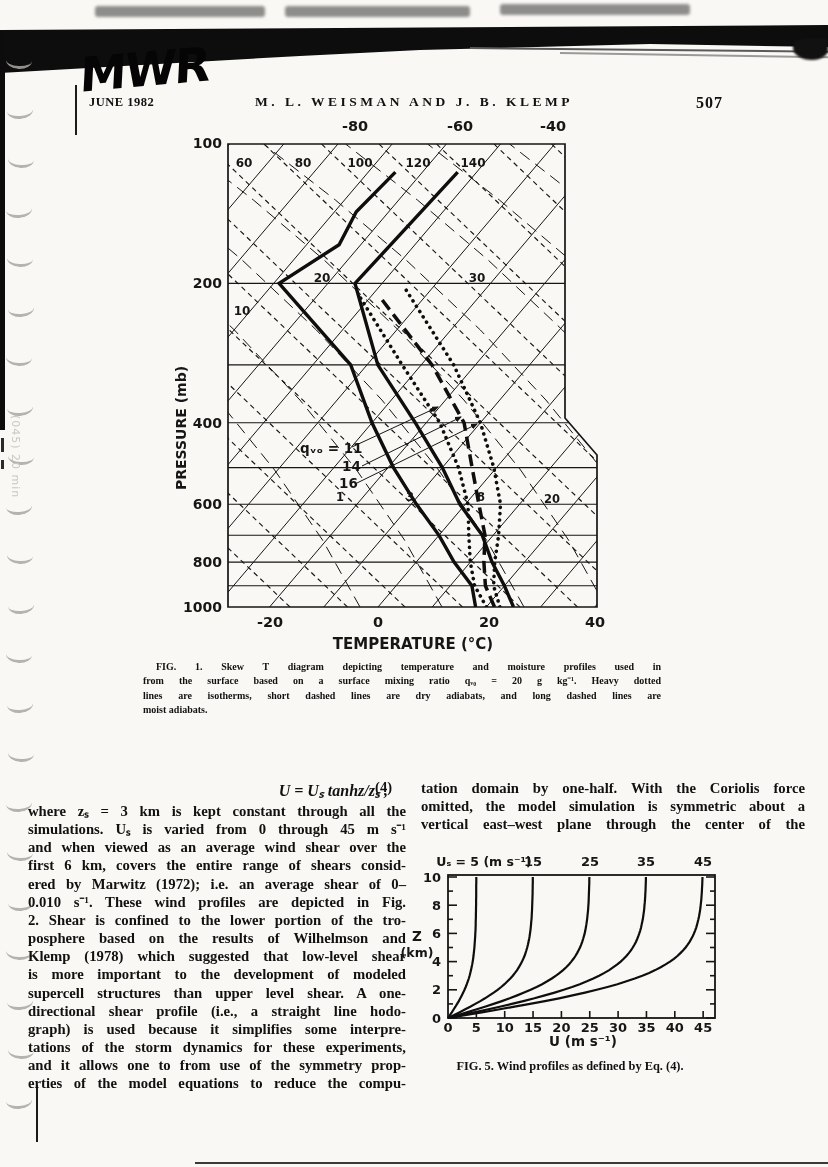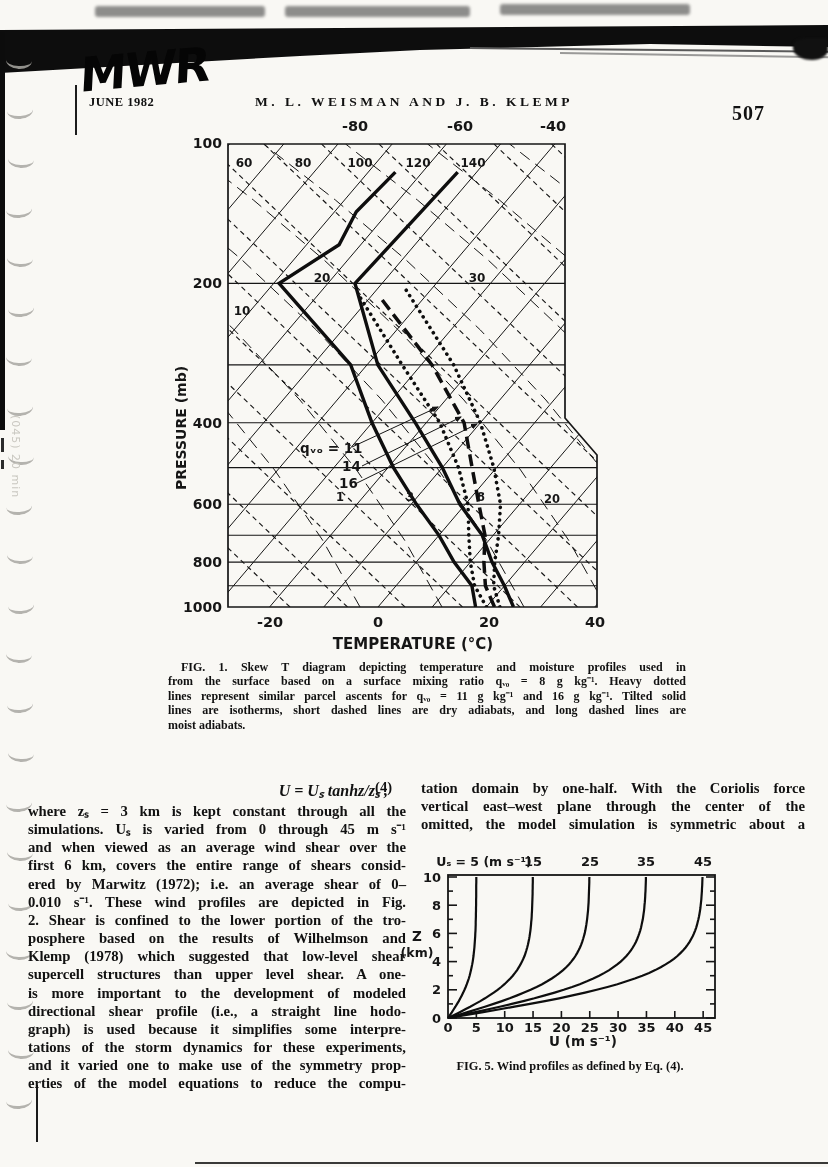--- a/index.html
+++ b/index.html
@@ -19,24 +19,24 @@
   #mwr{left:80px;top:42px;font-family:"DejaVu Sans",sans-serif;font-weight:900;font-size:47px;
     letter-spacing:-2px;transform:rotate(-5deg) skewX(-8deg);color:#050505;}
   #june-line{left:75px;top:85px;width:2px;height:50px;background:#1c1c1c;}
   #bottom-line-left{left:36px;top:1085px;width:2px;height:57px;background:#1a1a1a;}
   #bottom-edge{left:195px;top:1162px;width:633px;height:2px;background:#3a3a38;}
   #margin-stamp{left:22px;top:415px;color:#c9c7c0;font-family:"DejaVu Sans",sans-serif;
     font-size:11px;transform:rotate(90deg);transform-origin:left top;letter-spacing:1px;}
   
   #journal-date{left:89px;top:95px;font-weight:bold;font-size:12.5px;letter-spacing:.5px;}
   #running-title{left:0;top:94px;width:828px;text-align:center;font-weight:bold;font-size:13.5px;letter-spacing:3.5px;}
-  #page-number{left:732px;top:94px;font-weight:bold;font-size:20px;letter-spacing:1px;margin-top:8px;}
+  #page-number{left:696px;top:94px;font-weight:bold;font-size:16px;letter-spacing:1px;}
   
   svg text{font-family:"DejaVu Sans",sans-serif;fill:#161616;}
-  #fig1-caption{left:168px;top:660px;width:518px;font-size:12px;line-height:14.45px;font-weight:bold;}
+  #fig1-caption{left:143px;top:660px;width:518px;font-size:10px;line-height:14.45px;font-weight:bold;}
   #fig2-caption{left:420px;top:1059px;width:300px;text-align:center;font-size:12.4px;font-weight:bold;}
   .cap-line{text-align:justify;text-align-last:justify;}
   .cap-line.first{text-indent:13px;}
   .cap-line.last{text-align:center;text-align-last:left;}
   
   .colblock{font-size:14.7px;line-height:18.15px;font-weight:bold;}
   #col-left{left:28px;top:802px;width:378px;}
   #col-right{left:421px;top:779px;width:384px;}
   .bodyline{text-align:justify;text-align-last:justify;}
   #equation{left:28px;top:779px;width:378px;height:20px;}
@@ -201,53 +201,52 @@
         <text x="300" y="453" font-size="13.5" text-anchor="start" font-weight="bold">qᵥₒ = 11</text>
         <text x="342" y="471" font-size="13.5" text-anchor="start" font-weight="bold">14</text>
         <text x="339" y="488" font-size="13.5" text-anchor="start" font-weight="bold">16</text>
         <text x="413" y="649" font-size="15" text-anchor="middle" font-weight="bold">TEMPERATURE (°C)</text>
         <text x="186" y="428" font-size="14" text-anchor="middle" font-weight="bold" transform="rotate(-90 186 428)">PRESSURE (mb)</text>
       </g>
   </svg>
 
   <div class="abs" id="fig1-caption">
       <div class="cap-line first">FIG. 1. Skew T diagram depicting temperature and moisture profiles used in</div>
-      <div class="cap-line">from the surface based on a surface mixing ratio qᵥ₀ = 8 g kg⁻¹. Heavy dotted</div>
-      <div class="cap-line">lines represent similar parcel ascents for qᵥ₀ = 11 g kg⁻¹ and 16 g kg⁻¹. Tilted solid</div>
+      <div class="cap-line">from the surface based on a surface mixing ratio qᵥ₀ = 20 g kg⁻¹. Heavy dotted</div>
       <div class="cap-line">lines are isotherms, short dashed lines are dry adiabats, and long dashed lines are</div>
       <div class="cap-line last">moist adiabats.</div>
     </div>
 
   <div class="abs" id="equation">
     <span id="eq-body">U = Uₛ tanhz/zₛ ,</span>
     <span id="eq-number">(4)</span>
   </div>
 
   <div class="abs colblock" id="col-left">
       <div class="bodyline">where zₛ = 3 km is kept constant through all the</div>
       <div class="bodyline">simulations. Uₛ is varied from 0 through 45 m s⁻¹</div>
       <div class="bodyline">and when viewed as an average wind shear over the</div>
       <div class="bodyline">first 6 km, covers the entire range of shears consid-</div>
       <div class="bodyline">ered by Marwitz (1972); i.e. an average shear of 0–</div>
       <div class="bodyline">0.010 s⁻¹. These wind profiles are depicted in Fig.</div>
       <div class="bodyline">2. Shear is confined to the lower portion of the tro-</div>
       <div class="bodyline">posphere based on the results of Wilhelmson and</div>
       <div class="bodyline">Klemp (1978) which suggested that low-level shear</div>
+      <div class="bodyline">is more important to the development of modeled</div>
       <div class="bodyline">supercell structures than upper level shear. A one-</div>
-      <div class="bodyline">is more important to the development of modeled</div>
       <div class="bodyline">directional shear profile (i.e., a straight line hodo-</div>
       <div class="bodyline">graph) is used because it simplifies some interpre-</div>
       <div class="bodyline">tations of the storm dynamics for these experiments,</div>
-      <div class="bodyline">and it varied one to make use of the symmetry prop-</div>
+      <div class="bodyline">and it allows one to from use of the symmetry prop-</div>
       <div class="bodyline">erties of the model equations to reduce the compu-</div>
     </div>
   <div class="abs colblock" id="col-right">
       <div class="bodyline">tation domain by one-half. With the Coriolis force</div>
+      <div class="bodyline">omitted, the model simulation is symmetric about a</div>
       <div class="bodyline">vertical east–west plane through the center of the</div>
-      <div class="bodyline">omitted, the model simulation is symmetric about a</div>
     </div>
 
   <svg id="fig2" class="abs" style="left:395px;top:848px;" width="335" height="205" viewBox="395 848 335 205">
     <g id="f2-axes">
         <rect x="448" y="875" width="267" height="143" fill="none" stroke="#161616" stroke-width="1.8"></rect>
         <line x1="448" y1="1018" x2="457" y2="1018" stroke="#161616" stroke-width="1.6"></line>
         <line x1="706" y1="1018" x2="715" y2="1018" stroke="#161616" stroke-width="1.6"></line>
         <line x1="448" y1="1003.9" x2="453" y2="1003.9" stroke="#161616" stroke-width="1.6"></line>
         <line x1="710" y1="1003.9" x2="715" y2="1003.9" stroke="#161616" stroke-width="1.6"></line>
         <line x1="448" y1="989.8" x2="457" y2="989.8" stroke="#161616" stroke-width="1.6"></line>

